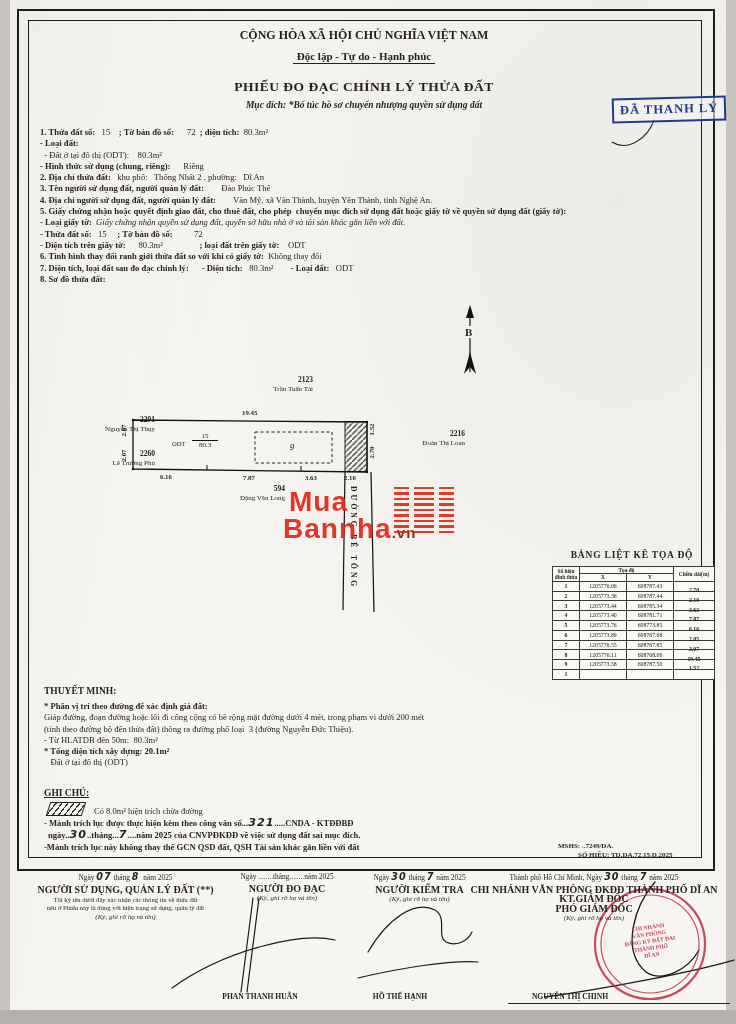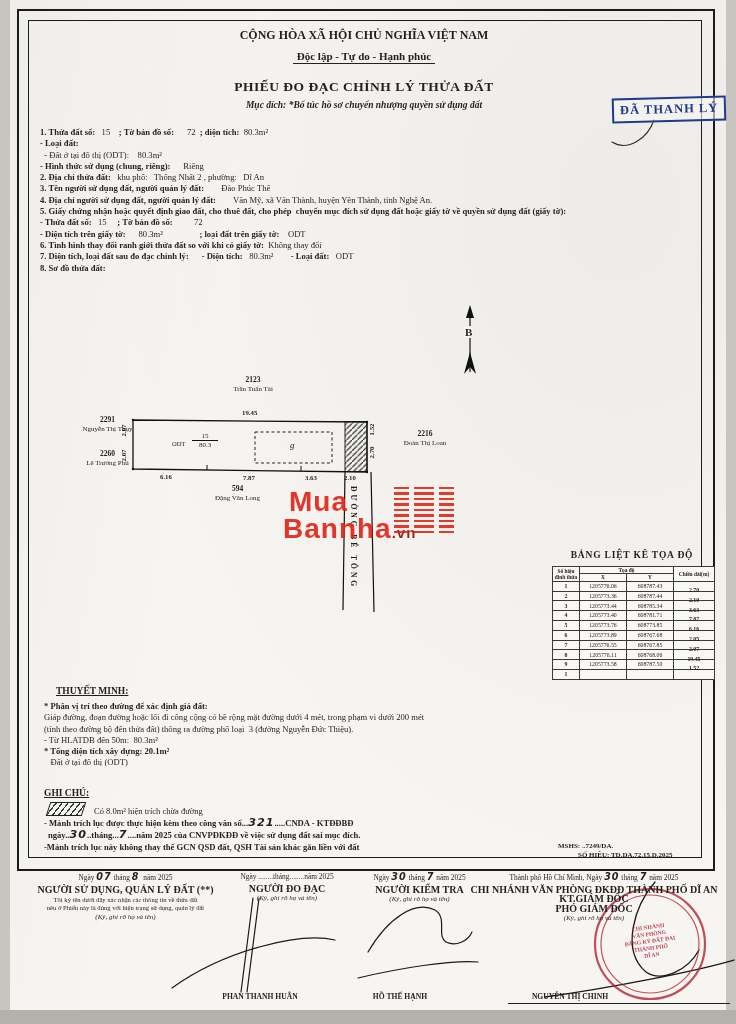--- a/index.html
+++ b/index.html
@@ -10,21 +10,21 @@
          background-image:linear-gradient(100deg,rgba(0,0,0,0.03),rgba(255,255,255,0) 30%),
                           radial-gradient(ellipse at 85% 20%,rgba(0,0,0,0.04),rgba(0,0,0,0) 60%);}
   .frame{position:absolute;border:solid #1c1c1c;}
   .ctr{text-align:center;}
   .b{font-weight:700;}
   .i{font-style:italic;}
   .ln{white-space:pre-wrap;font-size:8.6px;line-height:11.3px;}
   .hand{font-family:"DejaVu Sans",sans-serif;font-style:italic;font-weight:700;font-size:1.3em;letter-spacing:1px;}
   .cbx{display:inline-block;width:9px;height:9px;border:1.1px solid #222;font-size:7px;line-height:8px;
        text-align:center;vertical-align:-1px;margin:0 3px;font-weight:400;}
-  .nbr{font-size:7px;line-height:8.5px;text-align:center;}
+  .nbr{font-size:7px;line-height:8.5px;text-align:right;}
   .nbr .id{font-size:7.5px;font-weight:700;display:block;}
   .dim{font-size:6.8px;font-weight:600;}
   .rot{transform:rotate(-90deg);transform-origin:center;display:inline-block;}
   .hatchbox{display:inline-block;width:34px;height:12px;border:1.2px solid #222;vertical-align:-2px;
             background:repeating-linear-gradient(115deg,transparent 0 4px,#333 4px 5.4px);
             transform:skewX(-18deg);margin-right:10px;}
   .ct{border-collapse:collapse;font-size:5.8px;line-height:6.4px;background:#f9f8f5;}
   .ct th,.ct td{border:0.8px solid #3a3a3a;text-align:center;padding:0;}
   .ct th{font-size:5.4px;font-weight:700;}
   .ct td{height:8.8px;}
@@ -113,20 +113,21 @@
 
   <div class="abs" style="left:40px;top:127px;width:650px;z-index:3;">
     <div class="ln"><span class="b">1. Thửa đất số:</span><span>   15    </span><span class="b">; Tờ bản đồ số:</span><span>      72  </span><span class="b">; diện tích:</span><span>  80.3m²</span></div>
     <div class="ln"><span class="b">- Loại đất:</span></div>
     <div class="ln"><span>  - Đất ở tại đô thị (ODT):    80.3m²</span></div>
     <div class="ln"><span class="b">- Hình thức sử dụng (chung, riêng):</span><span>      Riêng</span></div>
     <div class="ln"><span class="b">2. Địa chỉ thửa đất:</span><span>   khu phố:   Thống Nhất 2 , phường:   Dĩ An</span></div>
     <div class="ln"><span class="b">3. Tên người sử dụng đất, người quản lý đất:</span><span>        Đào Phúc Thế</span></div>
     <div class="ln"><span class="b">4. Địa chỉ người sử dụng đất, người quản lý đất:</span><span>        Văn Mỹ, xã Văn Thành, huyện Yên Thành, tỉnh Nghệ An.</span></div>
     <div class="ln"><span class="b">5. Giấy chứng nhận hoặc quyết định giao đất, cho thuê đất, cho phép  chuyển mục đích sử dụng đất hoặc giấy tờ về quyền sử dụng đất (giấy tờ):</span></div>
+    <div class="ln"><span class="b">- Loại giấy tờ:</span><span class="i">  Giấy chứng nhận quyền sử dụng đất, quyền sở hữu nhà ở và tài sản khác gắn liền với đất.</span></div>
     <div class="ln"><span class="b">- Thửa đất số:</span><span>   15     </span><span class="b">; Tờ bản đồ số:</span><span>          72</span></div>
     <div class="ln"><span class="b">- Diện tích trên giấy tờ:</span><span>      80.3m²                 </span><span class="b">; loại đất trên giấy tờ:</span><span>    ODT</span></div>
     <div class="ln"><span class="b">6. Tình hình thay đổi ranh giới thửa đất so với khi có giấy tờ:</span><span>  Không thay đổi</span></div>
     <div class="ln"><span class="b">7. Diện tích, loại đất sau đo đạc chỉnh lý:</span><span class="b">      - Diện tích:</span><span>   80.3m²        </span><span class="b">- Loại đất:</span><span>   ODT</span></div>
     <div class="ln"><span class="b">8. Sơ đồ thửa đất:</span></div>
   </div>
 
   <span class="abs b" style="left:464px;top:326px;font-size:11px;background:#f7f5f1;padding:0 1px;z-index:3;">B</span>
   <div class="abs nbr" style="left:193px;top:376px;width:120px;z-index:3;">
     <span class="id">2123</span>
@@ -260,21 +261,21 @@
 
         <tr>
           <td class="b">1</td>
           <td></td>
           <td></td>
           <td class="len"><span></span></td>
         </tr>
       </tbody>
   </table>
 
-  <div class="abs b" style="left:56px;top:686px;font-size:9.5px;text-decoration:underline;z-index:3;">THUYẾT MINH:</div>
+  <div class="abs b" style="left:44px;top:686px;font-size:9.5px;z-index:3;">THUYẾT MINH:</div>
   <div class="abs" style="left:44px;top:701px;width:620px;z-index:3;">
     <div class="ln"><span class="b">* Phân vị trí theo đường để xác định giá đất:</span></div>
     <div class="ln"><span>Giáp đường, đoạn đường hoặc lối đi công cộng có bề rộng mặt đường dưới 4 mét, trong phạm vi dưới 200 mét</span></div>
     <div class="ln"><span>(tính theo đường bộ đến thửa đất) thông ra đường phố loại  3 (đường Nguyễn Đức Thiệu).</span></div>
     <div class="ln"><span>- Từ HLATDB đến 50m:  80.3m²</span></div>
     <div class="ln"><span class="b">* Tổng diện tích xây dựng: 20.1m²</span></div>
     <div class="ln"><span>   Đất ở tại đô thị (ODT)</span></div>
   </div>
 
   <div class="abs b" style="left:44px;top:788px;font-size:9.5px;text-decoration:underline;z-index:3;">GHI CHÚ:</div>

